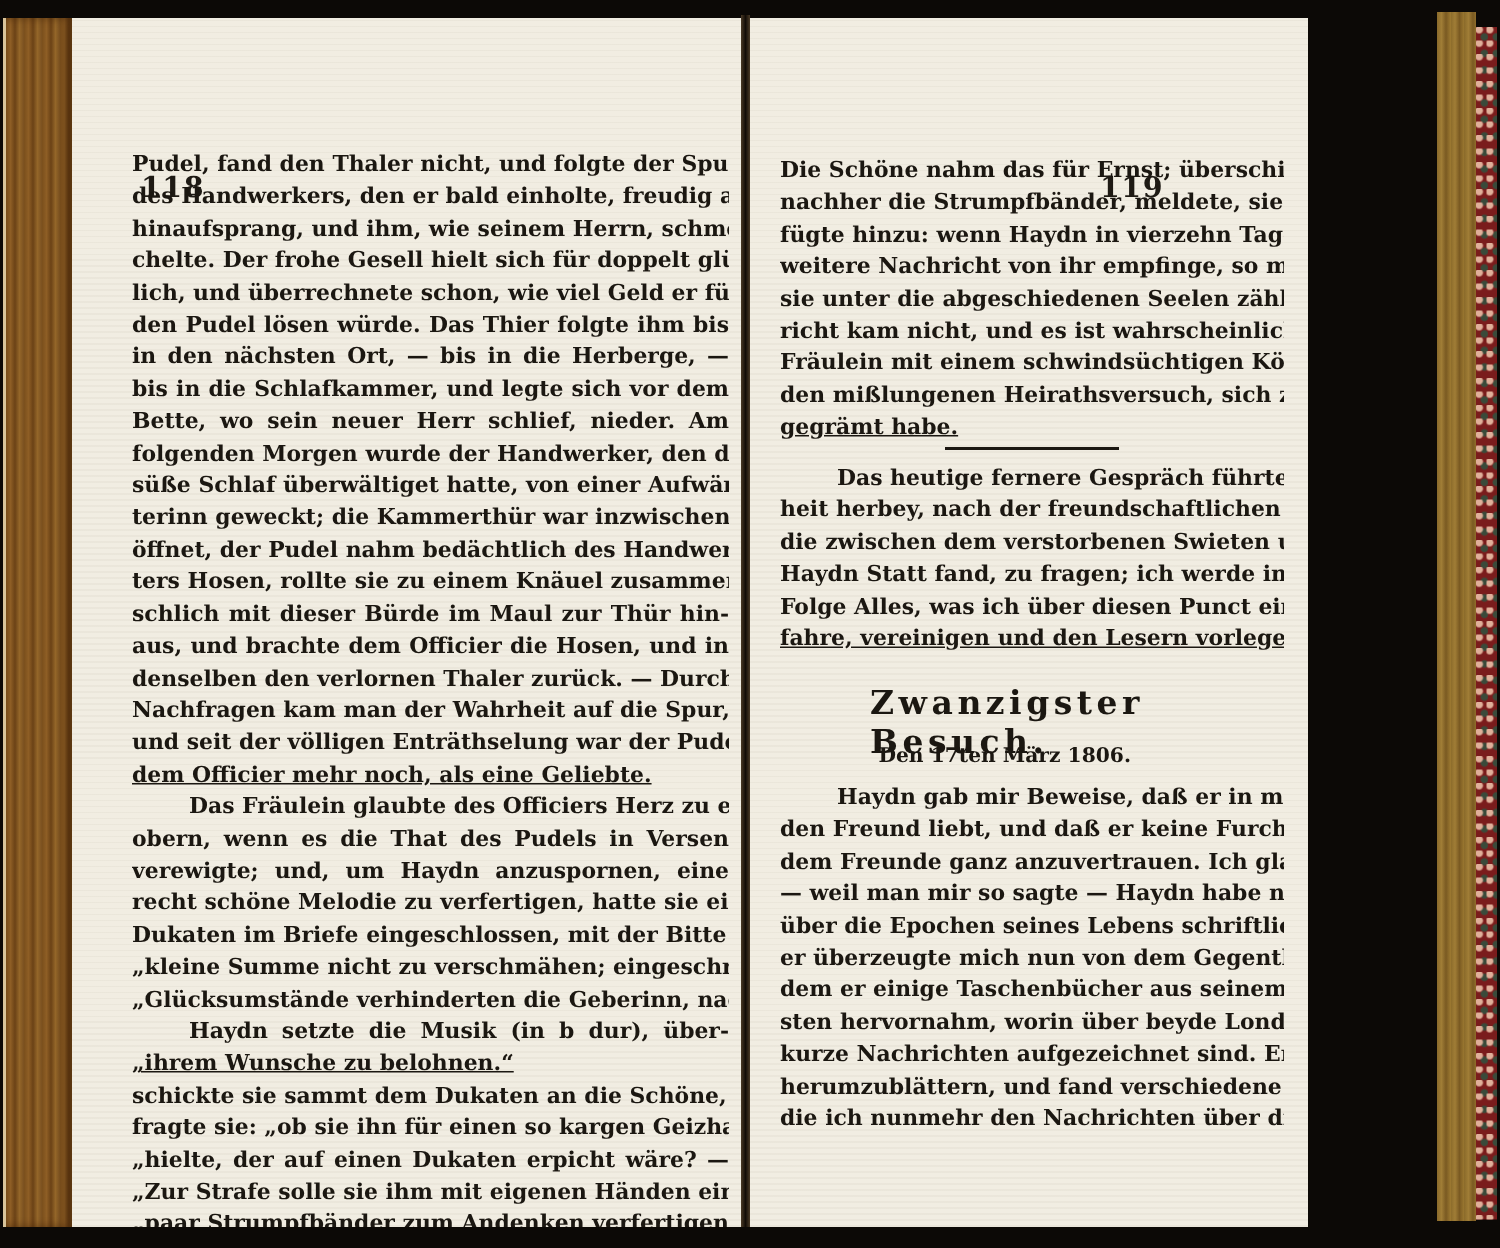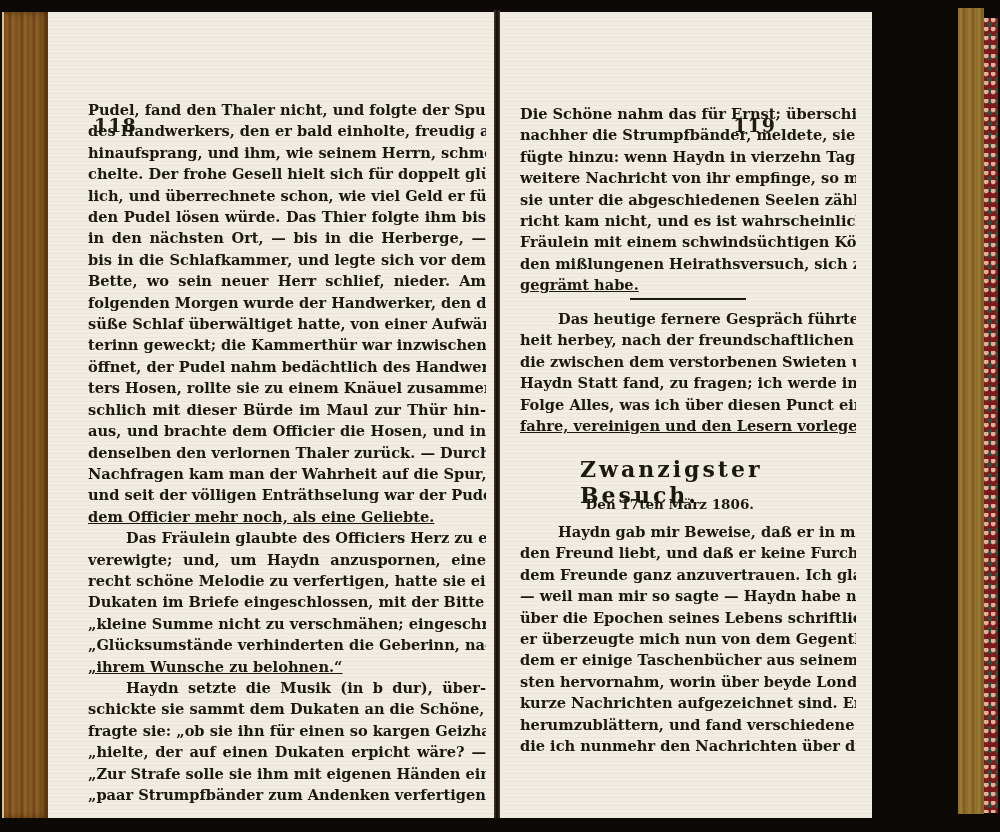--- a/index.html
+++ b/index.html
@@ -96,27 +96,28 @@
       <span class="line">terinn geweckt; die Kammerthür war inzwischen ge-</span>
       <span class="line">öffnet, der Pudel nahm bedächtlich des Handwer-</span>
       <span class="line">ters Hosen, rollte sie zu einem Knäuel zusammen,</span>
       <span class="line">schlich mit dieser Bürde im Maul zur Thür hin-</span>
       <span class="line">aus, und brachte dem Officier die Hosen, und in</span>
       <span class="line">denselben den verlornen Thaler zurück. — Durch</span>
       <span class="line">Nachfragen kam man der Wahrheit auf die Spur,</span>
       <span class="line">und seit der völligen Enträthselung war der Pudel</span>
       <span class="line last">dem Officier mehr noch, als eine Geliebte.</span>
       <span class="line indent">Das Fräulein glaubte des Officiers Herz zu er-</span>
+      <span class="line">obern, wenn es die That des Pudels in Versen</span>
       <span class="line">verewigte; und, um Haydn anzuspornen, eine</span>
       <span class="line">recht schöne Melodie zu verfertigen, hatte sie einen</span>
       <span class="line">Dukaten im Briefe eingeschlossen, mit der Bitte „diese</span>
       <span class="line">„kleine Summe nicht zu verschmähen; eingeschränkte</span>
       <span class="line">„Glücksumstände verhinderten die Geberinn, nach</span>
+      <span class="line indent">Haydn setzte die Musik (in b dur), über-</span>
       <span class="line last">„ihrem Wunsche zu belohnen.“</span>
-      <span class="line indent">Haydn setzte die Musik (in b dur), über-</span>
       <span class="line">schickte sie sammt dem Dukaten an die Schöne, und</span>
       <span class="line">fragte sie: „ob sie ihn für einen so kargen Geizhals</span>
       <span class="line">„hielte, der auf einen Dukaten erpicht wäre? —</span>
       <span class="line">„Zur Strafe solle sie ihm mit eigenen Händen ein</span>
       <span class="line">„paar Strumpfbänder zum Andenken verfertigen.“</span>
     </div>
   </div>
 
   <div class="gutter"></div>
 

